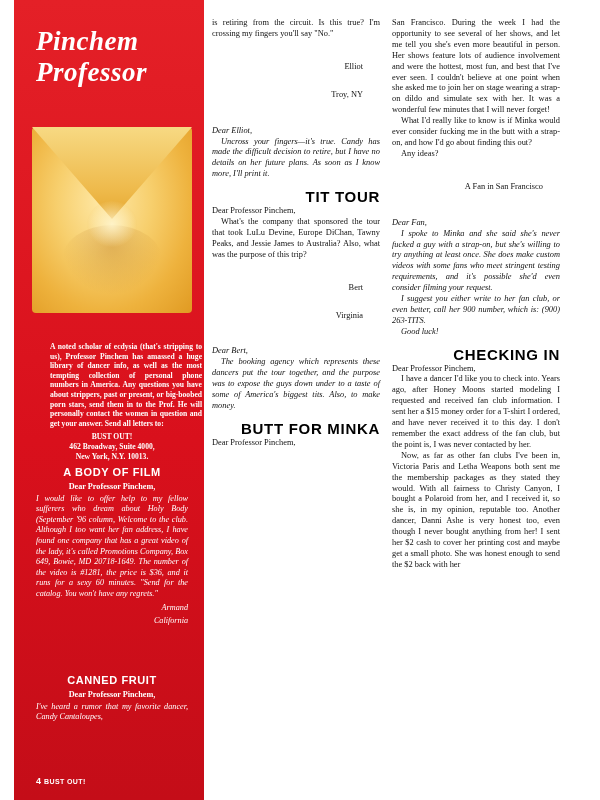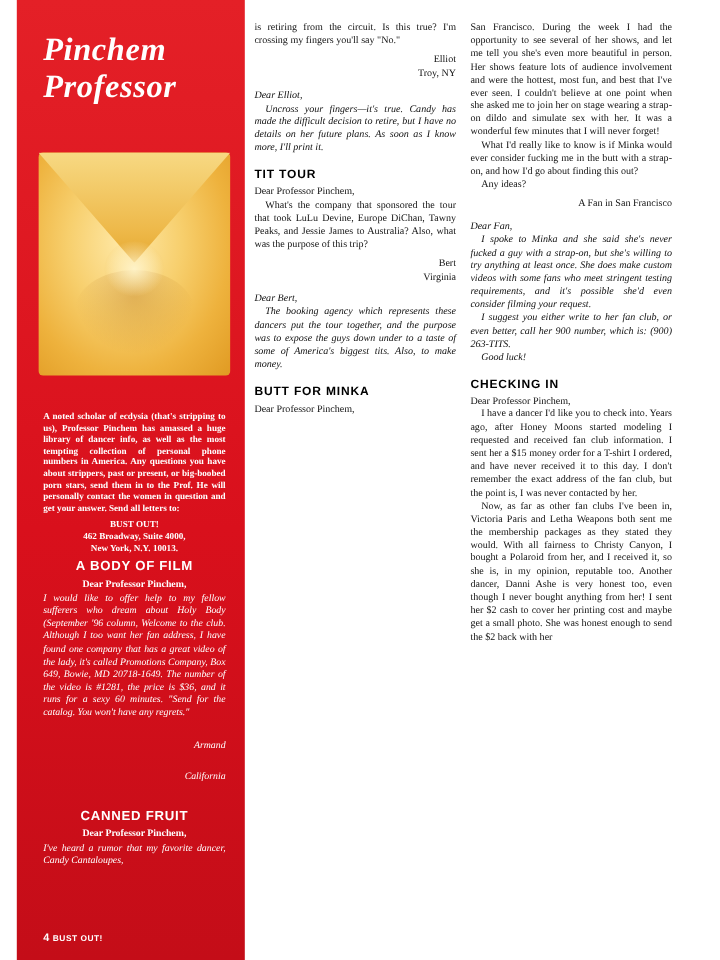--- a/index.html
+++ b/index.html
@@ -84,21 +84,21 @@
     left: 55px;
     top: 96px;
     width: 50px;
     height: 46px;
     background: radial-gradient(ellipse at 50% 50%, rgba(255,245,205,0.9) 0%, rgba(240,200,110,0.1) 70%);
     border-radius: 50%;
   }
   
   .intro {
     position: absolute;
-    left: 22px;
+    left: 36px;
     top: 342px;
     width: 152px;
     color: #ffffff;
     font-family: "Liberation Serif", serif;
     font-weight: bold;
     font-size: 7.6px;
     line-height: 9.6px;
     text-align: justify;
   }
   .addr {
@@ -142,21 +142,21 @@
     font-style: italic;
     font-size: 8.2px;
     line-height: 10.6px;
     text-align: justify;
   }
   .left-article .sig {
     font-style: italic;
     text-align: right;
     font-size: 8.2px;
     line-height: 10.6px;
-    margin-top: 16px;
+    margin-top: 3px;
   }
   #art-body-of-film { top: 466px; }
   #art-canned-fruit { top: 674px; }
   .folio {
     position: absolute;
     left: 22px;
     bottom: 14px;
     color: #ffffff;
     font-family: "Liberation Sans", sans-serif;
     font-size: 9px;
@@ -187,29 +187,29 @@
   .col .salut {
     font-style: italic;
     margin: 0;
     text-indent: 0;
   }
   .col .answer {
     font-style: italic;
   }
   .col .sig {
     text-align: right;
-    margin: 0;
+    margin: 17px;
   }
   .col h2 {
     margin: 12px 0 3px 0;
     font-family: "Liberation Sans", sans-serif;
     font-weight: bold;
-    font-size: 10px;
+    font-size: 15px;
     letter-spacing: 0.7px;
-    text-align: left;
+    text-align: right;
     color: #000000;
   }
   .gap { height: 8px; }
   .gap-s { height: 5px; }
 </style>
 </head>
 <body>
 
 <div class="page">
 

